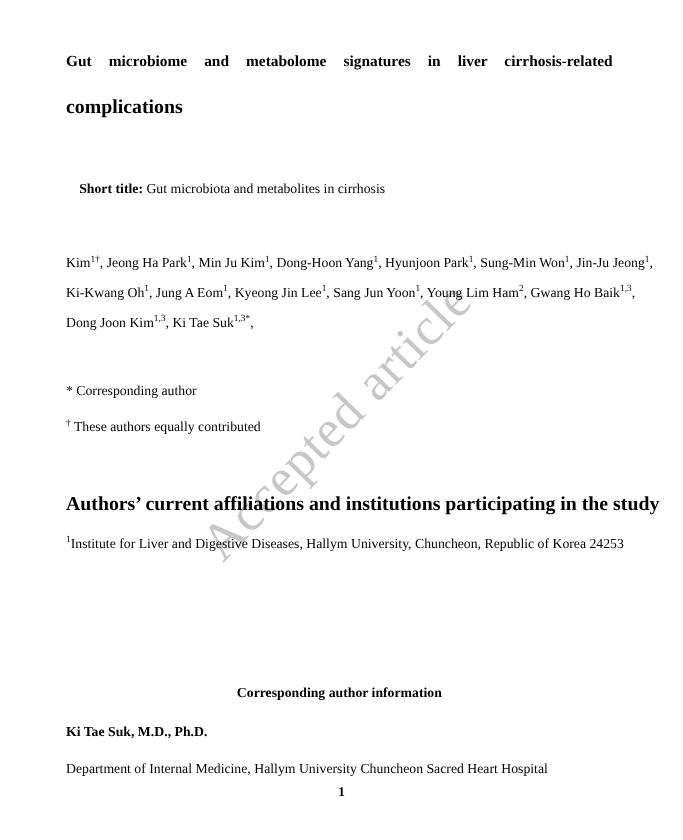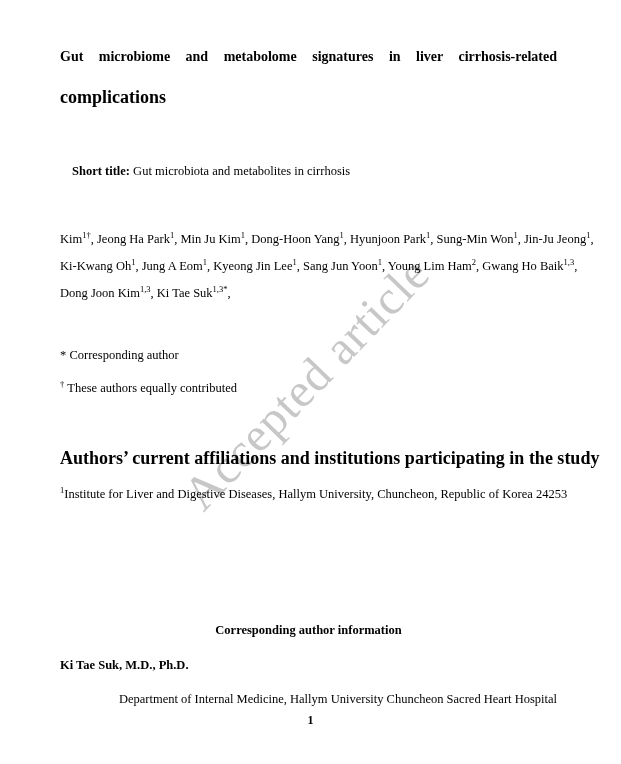--- a/index.html
+++ b/index.html
@@ -49,21 +49,21 @@
   #note-equal sup { margin-right: 3px; }
 
   #affil-heading { top: 448px; font-size: 18px; font-weight: bold; }
 
   #affils { top: 481px; font-size: 12.5px; }
   .affil-item { line-height: 27.5px; text-align: justify; }
   .affil-item.one-line { white-space: nowrap; }
 
   #corr-heading { top: 623px; font-size: 12.5px; font-weight: bold; text-align: center; }
   #corr-name   { top: 658px; font-size: 12.5px; font-weight: bold; }
-  #corr-dept   { top: 692px; font-size: 12.5px; text-align: right; }
+  #corr-dept   { top: 692px; font-size: 12.5px; }
 
   #page-number {
     position: absolute;
     left: 0; top: 713px;
     width: 621px;
     text-align: center;
     font-size: 12px;
     font-weight: bold;
     z-index: 1;
   }

